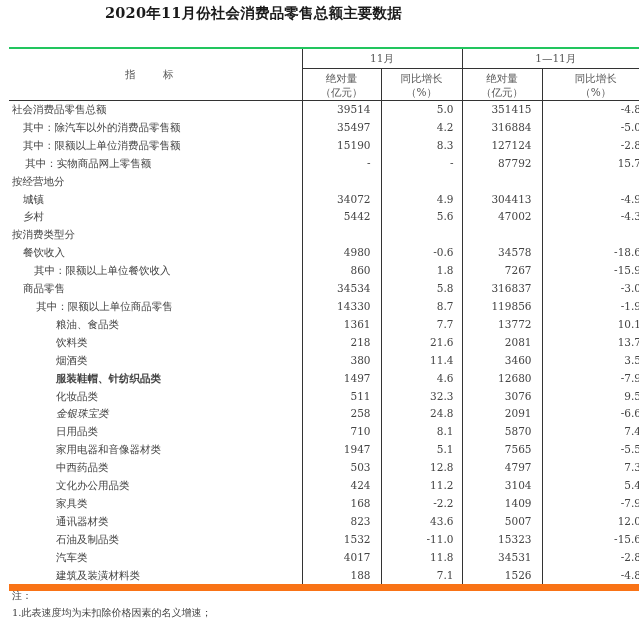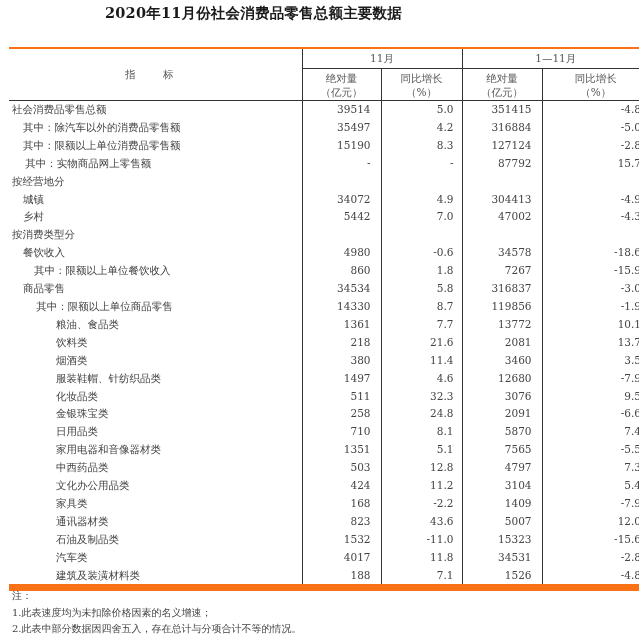--- a/index.html
+++ b/index.html
@@ -4,21 +4,21 @@
 <style>
   html, body { margin:0; padding:0; background:#ffffff; }
   body { width:639px; height:637px; overflow:hidden; position:relative;
          font-family:"DejaVu Serif","Liberation Serif",serif; color:#3a3a3a; }
   .title { position:absolute; top:4px; left:0; width:507px; text-align:center;
            font-size:14.5px; font-weight:bold; color:#1a1a1a; letter-spacing:0.2px; }
   table { position:absolute; top:47px; left:9px; width:640px; border-collapse:collapse;
           table-layout:fixed; font-size:10.5px; }
   col.c0 { width:293px; } col.c1 { width:79px; } col.c2 { width:81px; }
   col.c3 { width:80px; } col.c4 { width:107px; }
-  thead tr.top th { border-top:2px solid #f97316; }
+  thead tr.top th { border-top:2px solid #22c55e; }
   th { font-weight:normal; color:#555; text-align:center; padding:0; }
   th.grp { height:19px; border-bottom:1px solid #333; }
   th.sub { height:31px; line-height:14px; border-bottom:1.5px solid #333; }
   th.ind { border-bottom:1.5px solid #333; letter-spacing:12px; }
   .vl { border-left:1.5px solid #333; }
   td { height:17.9px; padding:0; line-height:17.9px; white-space:nowrap; }
   td.lbl { text-align:left; color:#444; }
   td.num { text-align:right; padding-right:10px; color:#444; }
   td.pct { text-align:right; padding-right:8px; color:#444; }
   tbody tr:last-child td { border-bottom:7px solid #f97316; }
@@ -89,21 +89,21 @@
       <tr>
         <td class="lbl" style="padding-left: 14px;">城镇</td>
         <td class="num vl">34072</td>
         <td class="pct vl">4.9</td>
         <td class="num vl">304413</td>
         <td class="pct vl">-4.9</td>
       </tr>
       <tr>
         <td class="lbl" style="padding-left: 14px;">乡村</td>
         <td class="num vl">5442</td>
-        <td class="pct vl">7.0</td>
+        <td class="pct vl">5.6</td>
         <td class="num vl">47002</td>
         <td class="pct vl">-4.3</td>
       </tr>
       <tr>
         <td class="lbl" style="padding-left: 3px;">按消费类型分</td>
         <td class="num vl"></td>
         <td class="pct vl"></td>
         <td class="num vl"></td>
         <td class="pct vl"></td>
       </tr>
@@ -150,50 +150,50 @@
         <td class="pct vl">13.7</td>
       </tr>
       <tr>
         <td class="lbl" style="padding-left: 47px;">烟酒类</td>
         <td class="num vl">380</td>
         <td class="pct vl">11.4</td>
         <td class="num vl">3460</td>
         <td class="pct vl">3.5</td>
       </tr>
       <tr>
-        <td class="lbl" style="padding-left: 47px;">服装鞋帽、针纺织品类</td>
+        <td class="lbl" style="padding-left: 47px; font-weight: bold;">服装鞋帽、针纺织品类</td>
         <td class="num vl">1497</td>
         <td class="pct vl">4.6</td>
         <td class="num vl">12680</td>
         <td class="pct vl">-7.9</td>
       </tr>
       <tr>
         <td class="lbl" style="padding-left: 47px;">化妆品类</td>
         <td class="num vl">511</td>
         <td class="pct vl">32.3</td>
         <td class="num vl">3076</td>
         <td class="pct vl">9.5</td>
       </tr>
       <tr>
-        <td class="lbl" style="padding-left: 47px;">金银珠宝类</td>
+        <td class="lbl" style="padding-left: 47px; font-style: italic;">金银珠宝类</td>
         <td class="num vl">258</td>
         <td class="pct vl">24.8</td>
         <td class="num vl">2091</td>
         <td class="pct vl">-6.6</td>
       </tr>
       <tr>
         <td class="lbl" style="padding-left: 47px; margin-top: 36px;">日用品类</td>
         <td class="num vl">710</td>
         <td class="pct vl">8.1</td>
         <td class="num vl">5870</td>
         <td class="pct vl">7.4</td>
       </tr>
       <tr>
         <td class="lbl" style="padding-left: 47px;">家用电器和音像器材类</td>
-        <td class="num vl">1351</td>
+        <td class="num vl">1947</td>
         <td class="pct vl">5.1</td>
         <td class="num vl">7565</td>
         <td class="pct vl">-5.5</td>
       </tr>
       <tr>
         <td class="lbl" style="padding-left: 47px;">中西药品类</td>
         <td class="num vl">503</td>
         <td class="pct vl">12.8</td>
         <td class="num vl">4797</td>
         <td class="pct vl">7.3</td>
@@ -239,14 +239,13 @@
         <td class="pct vl">7.1</td>
         <td class="num vl">1526</td>
         <td class="pct vl">-4.8</td>
       </tr>
     </tbody>
 </table>
 
 <div class="notes">
   <div>注：</div>
   <div>1.此表速度均为未扣除价格因素的名义增速；</div>
-  <div>2.此表中部分数据因四舍五入，存在总计与分项合计不等的情况。</div>
 </div>
 
 </body></html>

